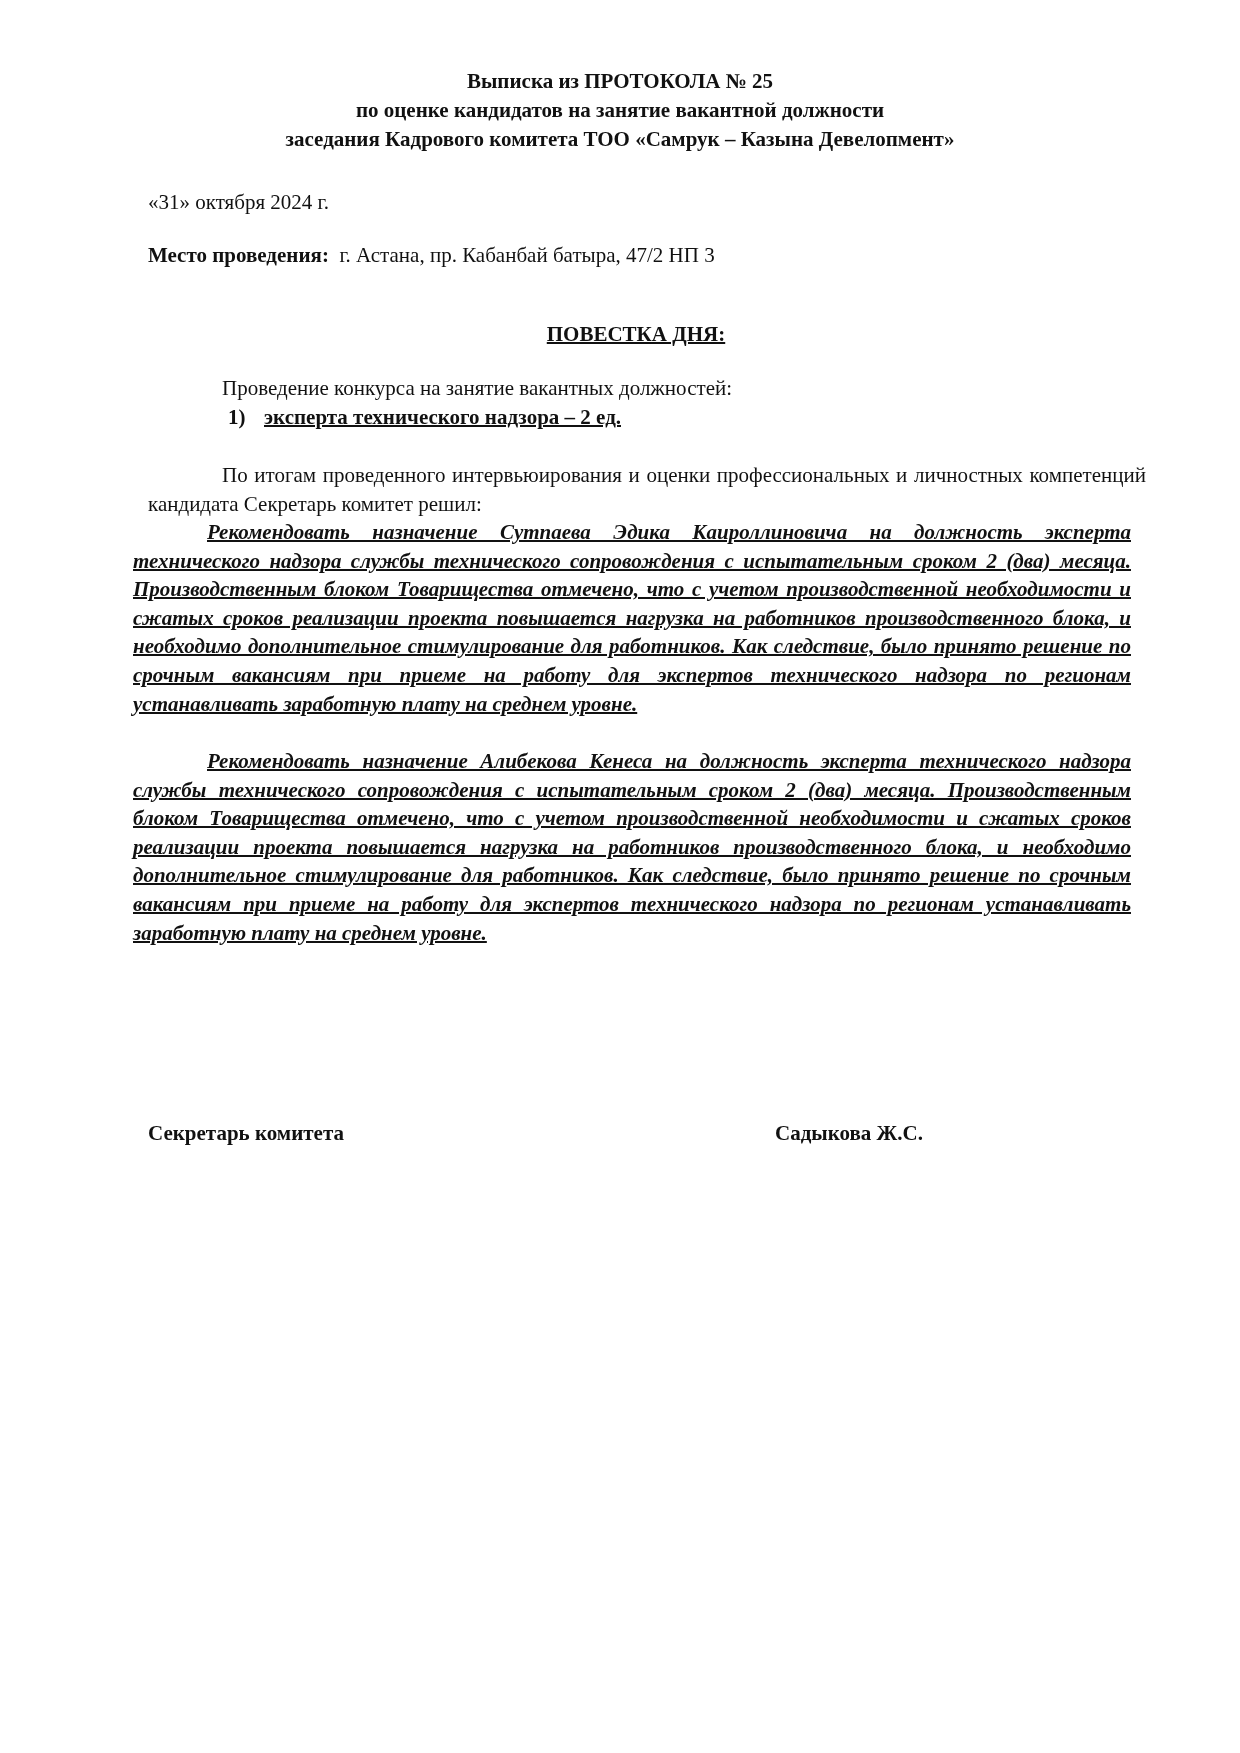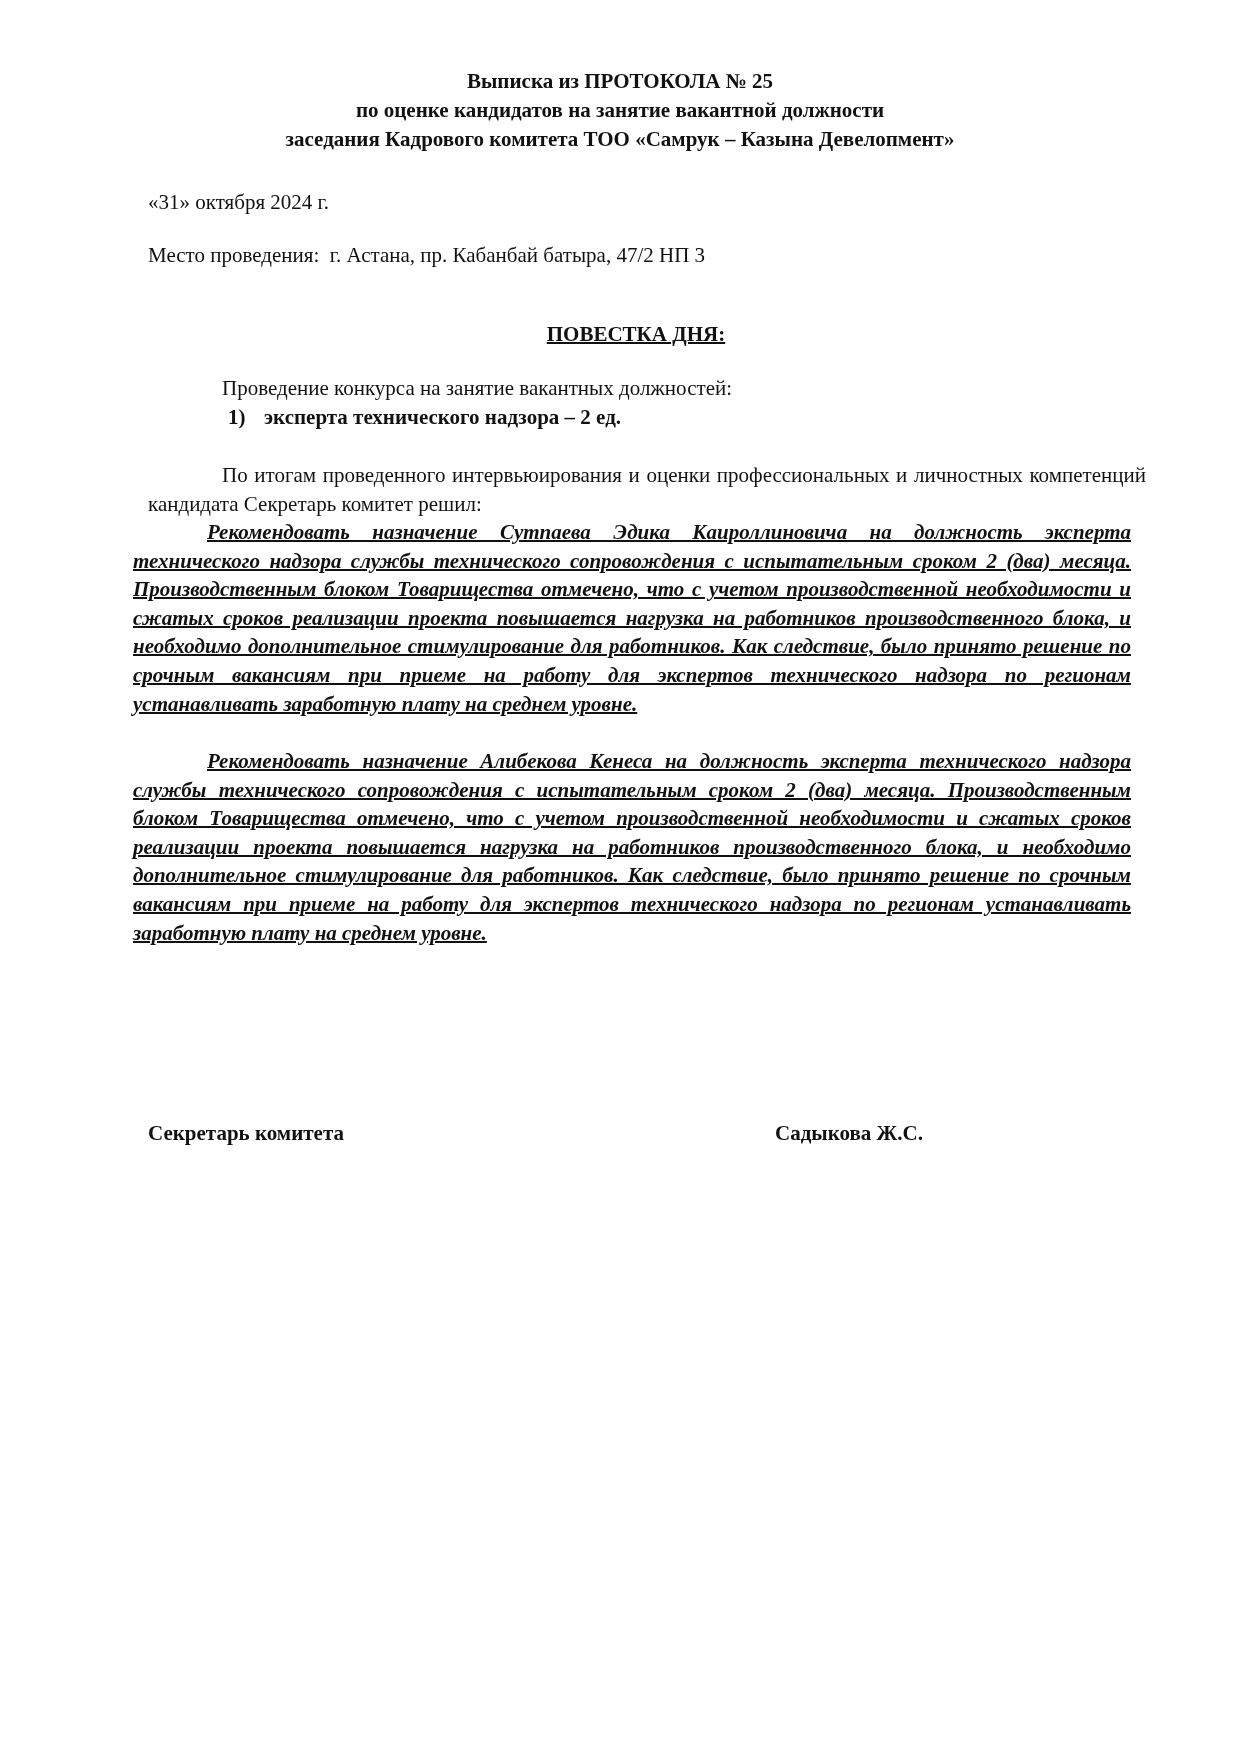--- a/index.html
+++ b/index.html
@@ -3,27 +3,27 @@
 <meta charset="utf-8">
 <style>
   html, body { margin: 0; padding: 0; background: #ffffff; }
   body { width: 1240px; height: 1753px; position: relative; overflow: hidden; }
   .page { position: absolute; left: 0; top: 0; width: 1047px; height: 1753px; background: #fff;
     font-family: "Liberation Serif", "DejaVu Serif", serif; color: #111; }
   .title { position: absolute; left: 0; width: 1240px; text-align: center; font-weight: bold; font-size: 21px; line-height: 29px; }
   .title div { white-space: nowrap; }
   .date { position: absolute; left: 148px; top: 190px; font-size: 21px; }
   .place { position: absolute; left: 148px; top: 243px; font-size: 21px; }
-  .place b { font-weight: normal; }
+  .place b { font-weight: bold; }
   .agenda-head { position: absolute; left: 0; width: 1240px; top: 322px; text-align: center; padding-left: 32px; box-sizing: border-box;
     font-weight: bold; text-decoration: underline; text-decoration-thickness: 2px; font-size: 21px; }
   .agenda-intro { position: absolute; left: 222px; top: 376px; font-size: 21px; }
   .agenda-item { position: absolute; left: 228px; top: 405px; font-size: 21px; font-weight: bold; }
   .agenda-item .num { display: inline-block; width: 36px; }
-  .agenda-item .txt { text-decoration-thickness: 2px; }
+  .agenda-item .txt { text-decoration: underline; text-decoration-thickness: 2px; }
   .body-text { position: absolute; left: 148px; width: 998px; font-size: 21px; line-height: 28.6px; text-align: justify; }
   .p1 { top: 461px; text-indent: 74px; }
   .decision { position: absolute; left: 133px; width: 998px; font-size: 21px; line-height: 28.6px; text-align: justify;
     font-style: italic; font-weight: bold; text-decoration: underline; text-decoration-thickness: 2px; text-indent: 74px;
     font-family: "Liberation Serif", "DejaVu Serif", serif; }
   .d1 { top: 518px; }
   .d2 { top: 747px; }
   .signature { position: absolute; top: 1121px; font-size: 21px; font-weight: bold; }
   .sig-role { left: 148px; }
   .sig-name { left: 775px; }

